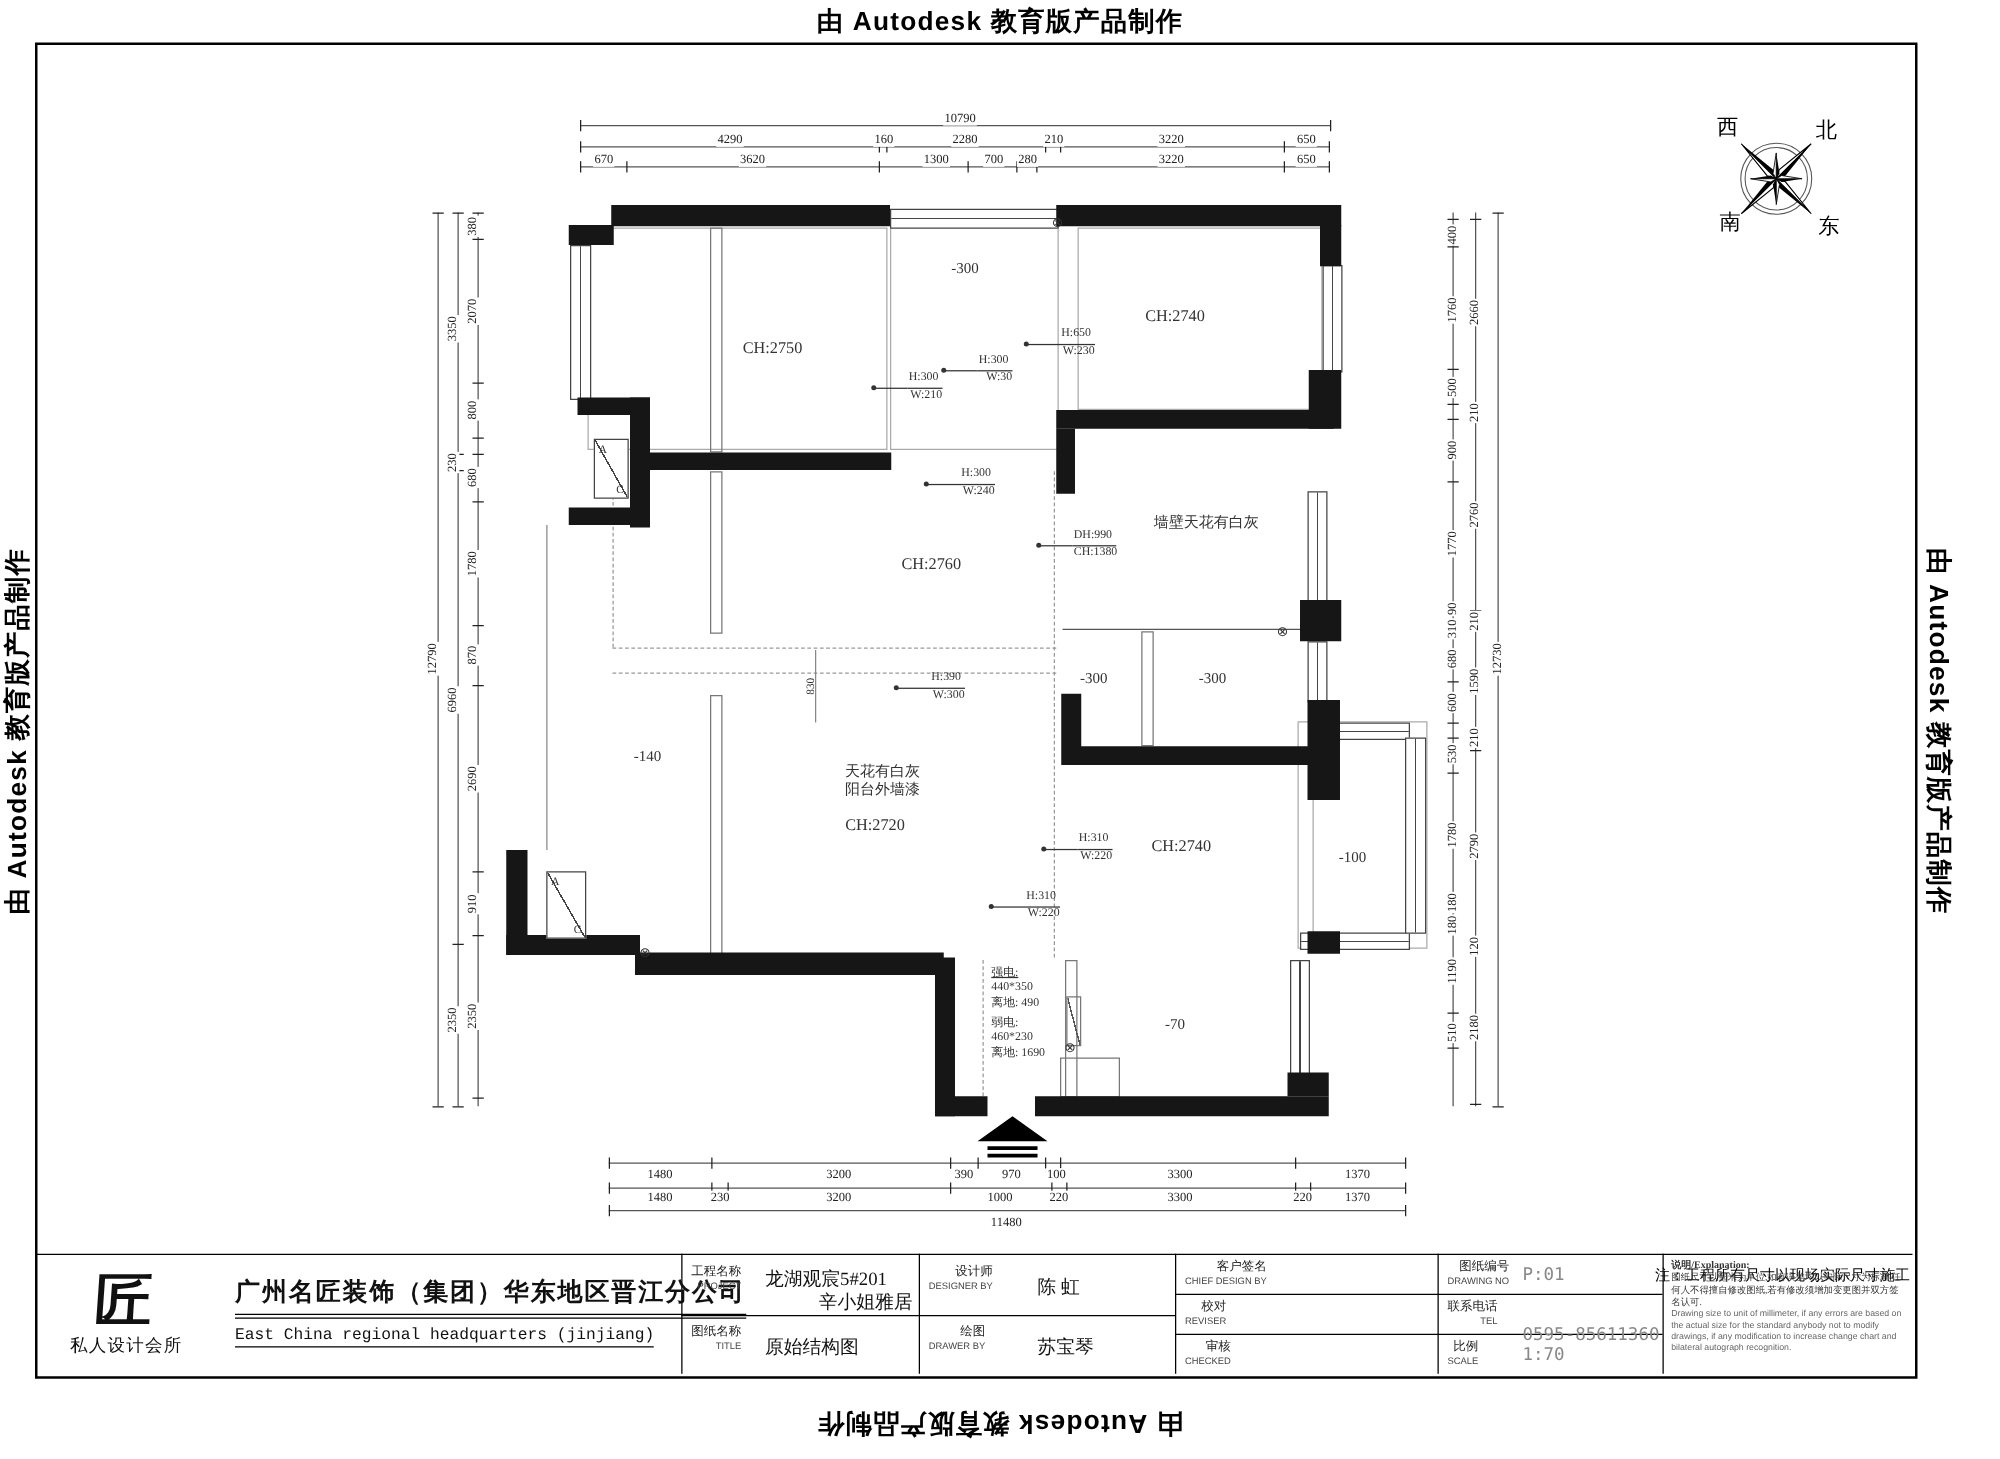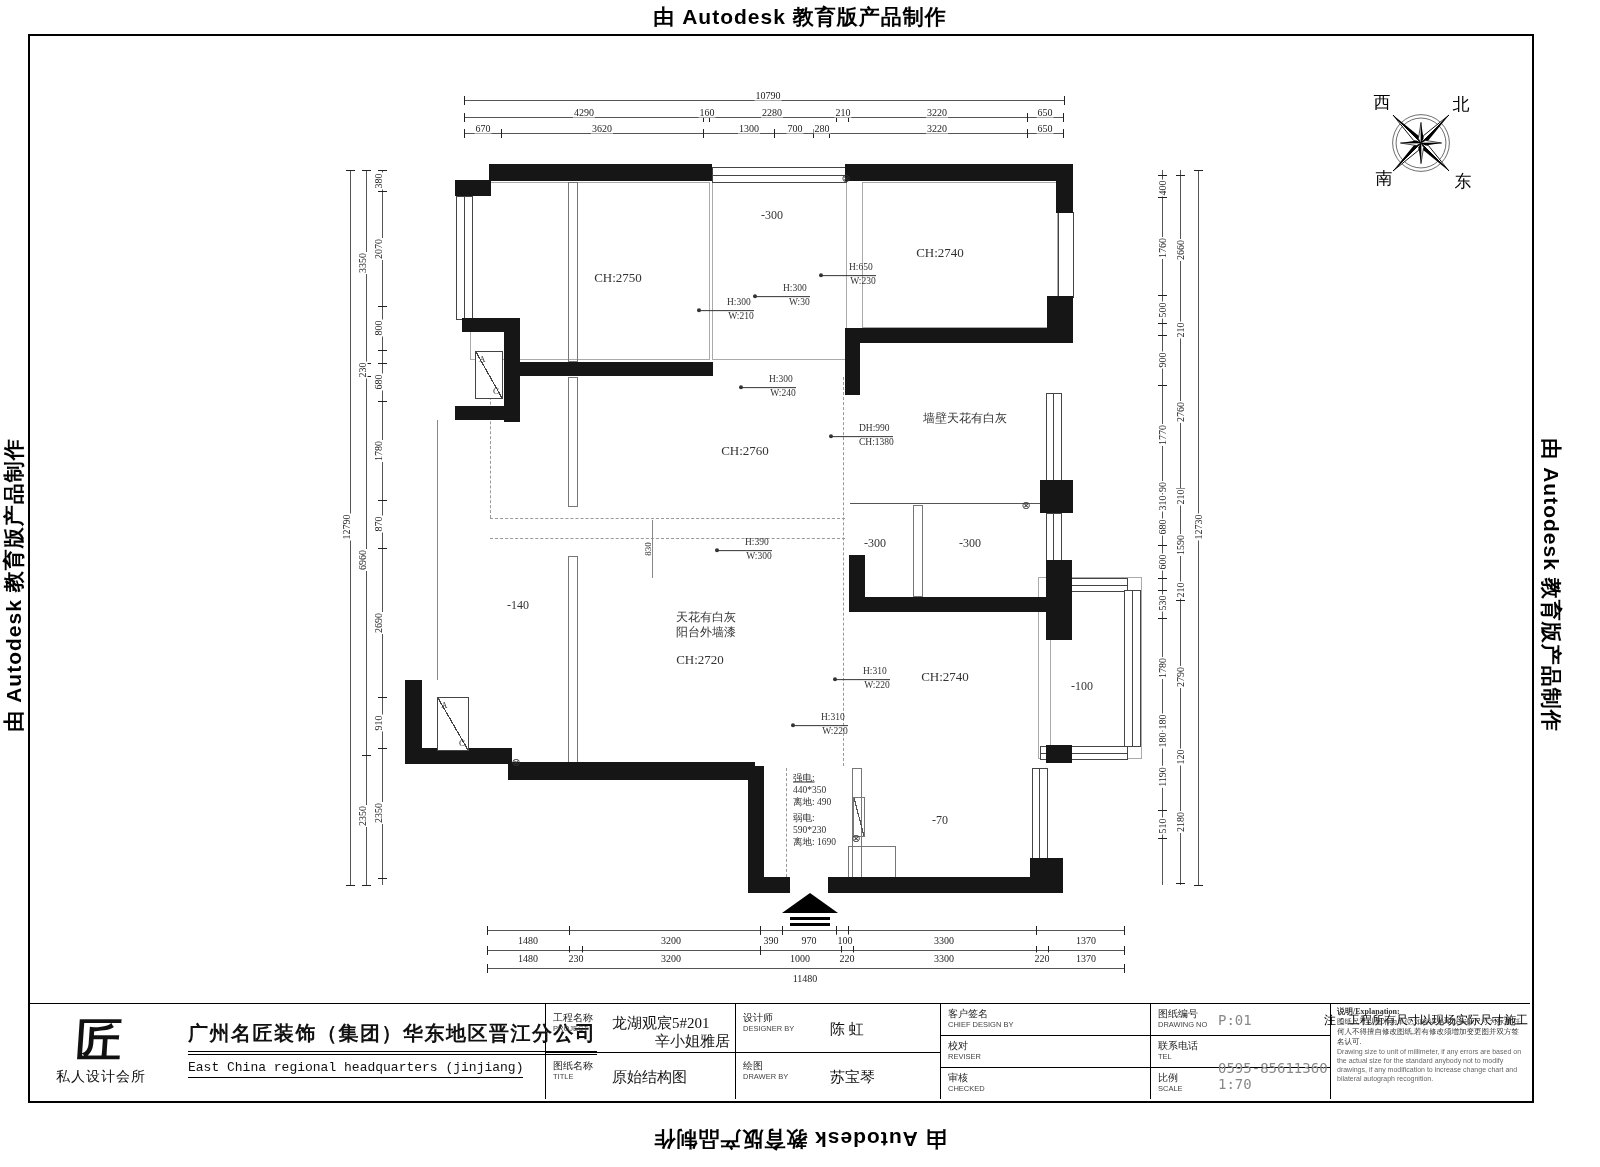--- a/index.html
+++ b/index.html
@@ -64,21 +64,21 @@
        border-right:28px solid transparent;border-bottom:20px solid #000;}
   .bar{position:absolute;height:3px;background:#000;}
   
   .compass-label{position:absolute;font-size:17px;color:#000;transform:translate(-50%,-50%);}
   
   .note{position:absolute;top:1012px;left:1100px;width:428px;text-align:right;
         font-size:12px;color:#000;}
   
   .tb-line-h{position:absolute;height:1px;background:#000;}
   .tb-line-v{position:absolute;width:1px;background:#000;}
-  .tb-label{position:absolute;font-size:10px;line-height:1.2;color:#222;}
+  .tb-label{position:absolute;font-size:10px;line-height:1.2;color:#222;text-align:right;}
   .tb-label .en{display:block;font-size:7.5px;color:#444;
         font-family:"Liberation Sans",sans-serif;}
   .tb-value{position:absolute;font-size:15px;color:#111;}
   .tb-value.cad{color:#888;font-family:"DejaVu Sans Mono",monospace;font-size:14px;}
   .company-cn{position:absolute;left:188px;top:1020px;font-size:20px;font-weight:600;
         letter-spacing:1.5px;border-bottom:4px double #000;padding-bottom:4px;}
   .company-en{position:absolute;left:188px;top:1060px;font-size:13px;
         border-bottom:1px solid #000;padding-bottom:2px;
         font-family:"Liberation Mono",monospace;}
   .logo{position:absolute;left:72px;top:1014px;width:54px;height:52px;
@@ -396,21 +396,21 @@
     <div class="ann rooms" style="left: 706px; top: 632px;">阳台外墙漆</div>
     <div class="ann room" style="left: 700px; top: 660px;">CH:2720</div>
     <div class="ann hw" style="left: 862px; top: 679px;"><span class="l1">H:310</span><span class="l2">W:220</span></div>
     <div class="ann room" style="left: 945px; top: 677px;">CH:2740</div>
     <div class="ann rooms" style="left: 1082px; top: 686px;">-100</div>
     <div class="ann hw" style="left: 820px; top: 725px;"><span class="l1">H:310</span><span class="l2">W:220</span></div>
     <div class="ann tiny" style="left: 793px; top: 778px; text-decoration: underline;">强电:</div>
     <div class="ann tiny" style="left: 793px; top: 790px;">440*350</div>
     <div class="ann tiny" style="left: 793px; top: 802px;">离地: 490</div>
     <div class="ann tiny" style="left: 793px; top: 818px;">弱电:</div>
-    <div class="ann tiny" style="left: 793px; top: 830px;">590*230</div>
+    <div class="ann tiny" style="left: 793px; top: 830px;">460*230</div>
     <div class="ann tiny" style="left: 793px; top: 842px;">离地: 1690</div>
     <div class="ann rooms" style="left: 940px; top: 820px;">-70</div>
     <div class="ann vdim" style="left: 648px; top: 549px;">830</div>
   </div>
 
 <div class="note">注：工程所有尺寸以现场实际尺寸施工</div>
 
 <div>
   <div class="tb-line-h" style="left:28px;top:1003px;width:1502px"></div>
   <div class="tb-line-v" style="left:545px;top:1003px;height:96px"></div>

